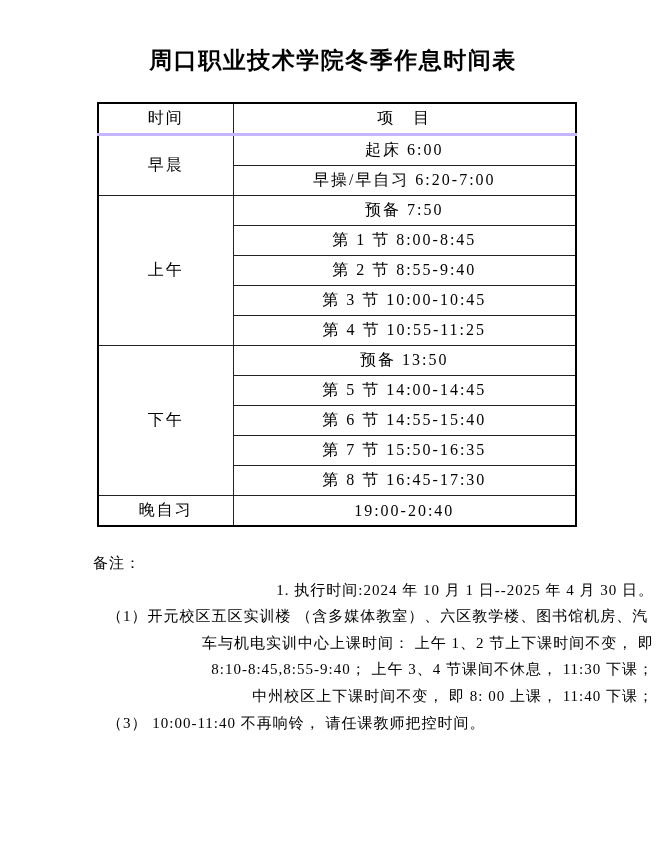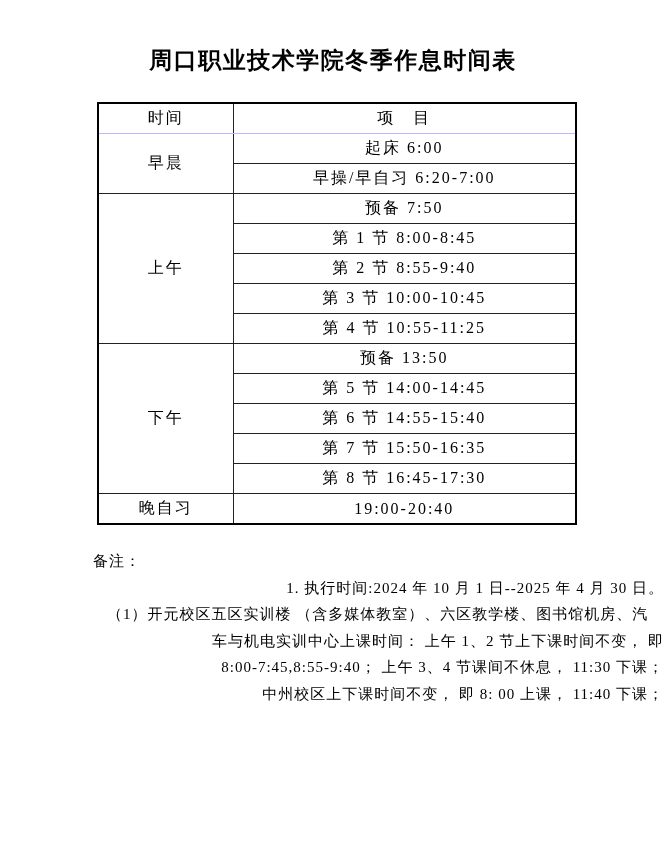--- a/index.html
+++ b/index.html
@@ -30,27 +30,27 @@
     border:1px solid #222222;
     height:29px;
     padding:0 4px;
     text-align:center;
     vertical-align:middle;
     font-size:16px;
     letter-spacing:2px;
     white-space:nowrap;
   }
   tr.header-row td{
-    border-bottom:1px solid #c4b5fd;
+    border-bottom:3px solid #c4b5fd;
   }
   .col-time{width:135px;}
   .col-item{width:343px;}
   td.label-cell{letter-spacing:4px;}
   .notes{
-    margin:23px 2px 0 80px;
+    margin:23px 12px 0 80px;
     font-size:15px;
     line-height:26.6px;
     letter-spacing:1px;
   }
   .note-line{white-space:nowrap;}
   .ind-note{padding-left:13px;}
   .ind-num{padding-left:36px;text-align:right;}
   .ind-paren{padding-left:27px;}
   .ind-flush{padding-left:0;text-align:right;}
 </style>
@@ -119,17 +119,18 @@
         <td>19:00-20:40</td>
       </tr>
     </tbody>
   </table>
 
   <div class="notes">
     <div class="note-line ind-note">备注：</div>
     <div class="note-line ind-num">1. 执行时间:2024 年 10 月 1 日--2025 年 4 月 30 日。</div>
     <div class="note-line ind-paren">（1）开元校区五区实训楼 （含多媒体教室）、六区教学楼、图书馆机房、汽</div>
     <div class="note-line ind-flush">车与机电实训中心上课时间： 上午 1、2 节上下课时间不变， 即</div>
-    <div class="note-line ind-flush">8:00-7:45,8:55-9:40； 上午 3、4 节课间不休息， 11:30 下课；</div>
+    <div class="note-line ind-flush">8:10-8:45,8:55-9:40； 上午 3、4 节课间不休息， 11:30 下课；</div>
     <div class="note-line ind-flush">中州校区上下课时间不变， 即 8: 00 上课， 11:40 下课；</div>
+    <div class="note-line ind-paren">（3） 10:00-11:40 不再响铃， 请任课教师把控时间。</div>
   </div>
 
 </div>
 
 </body></html>

